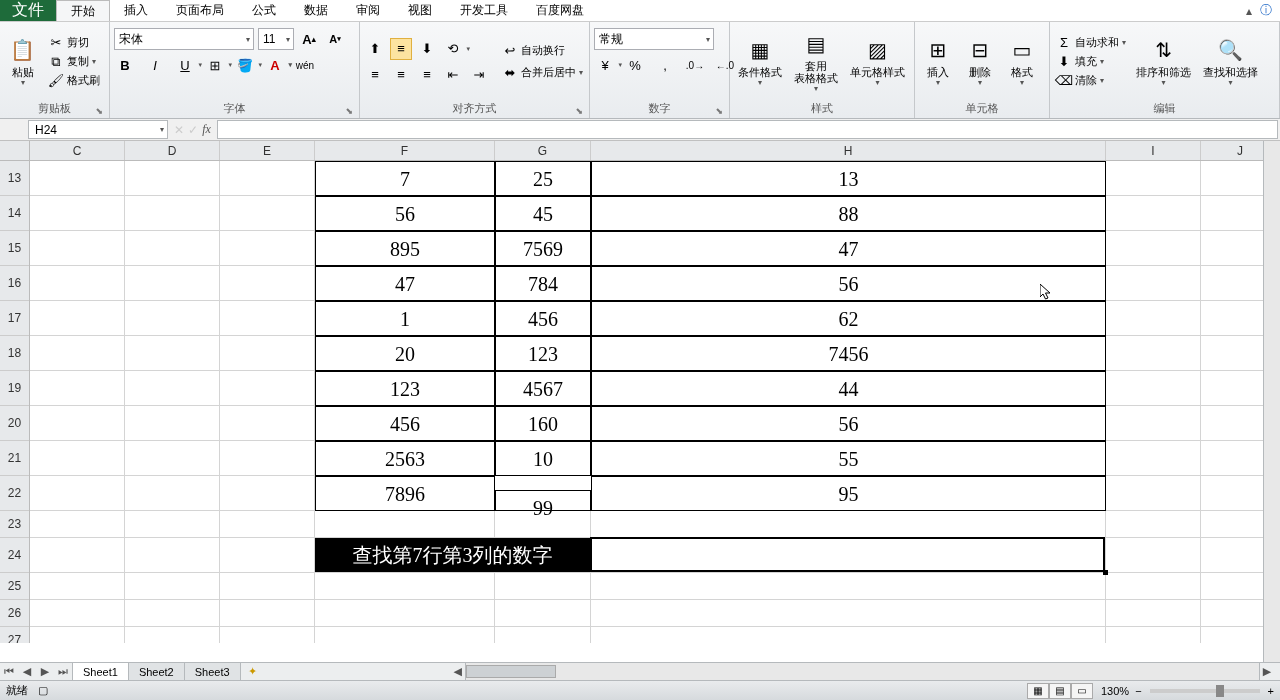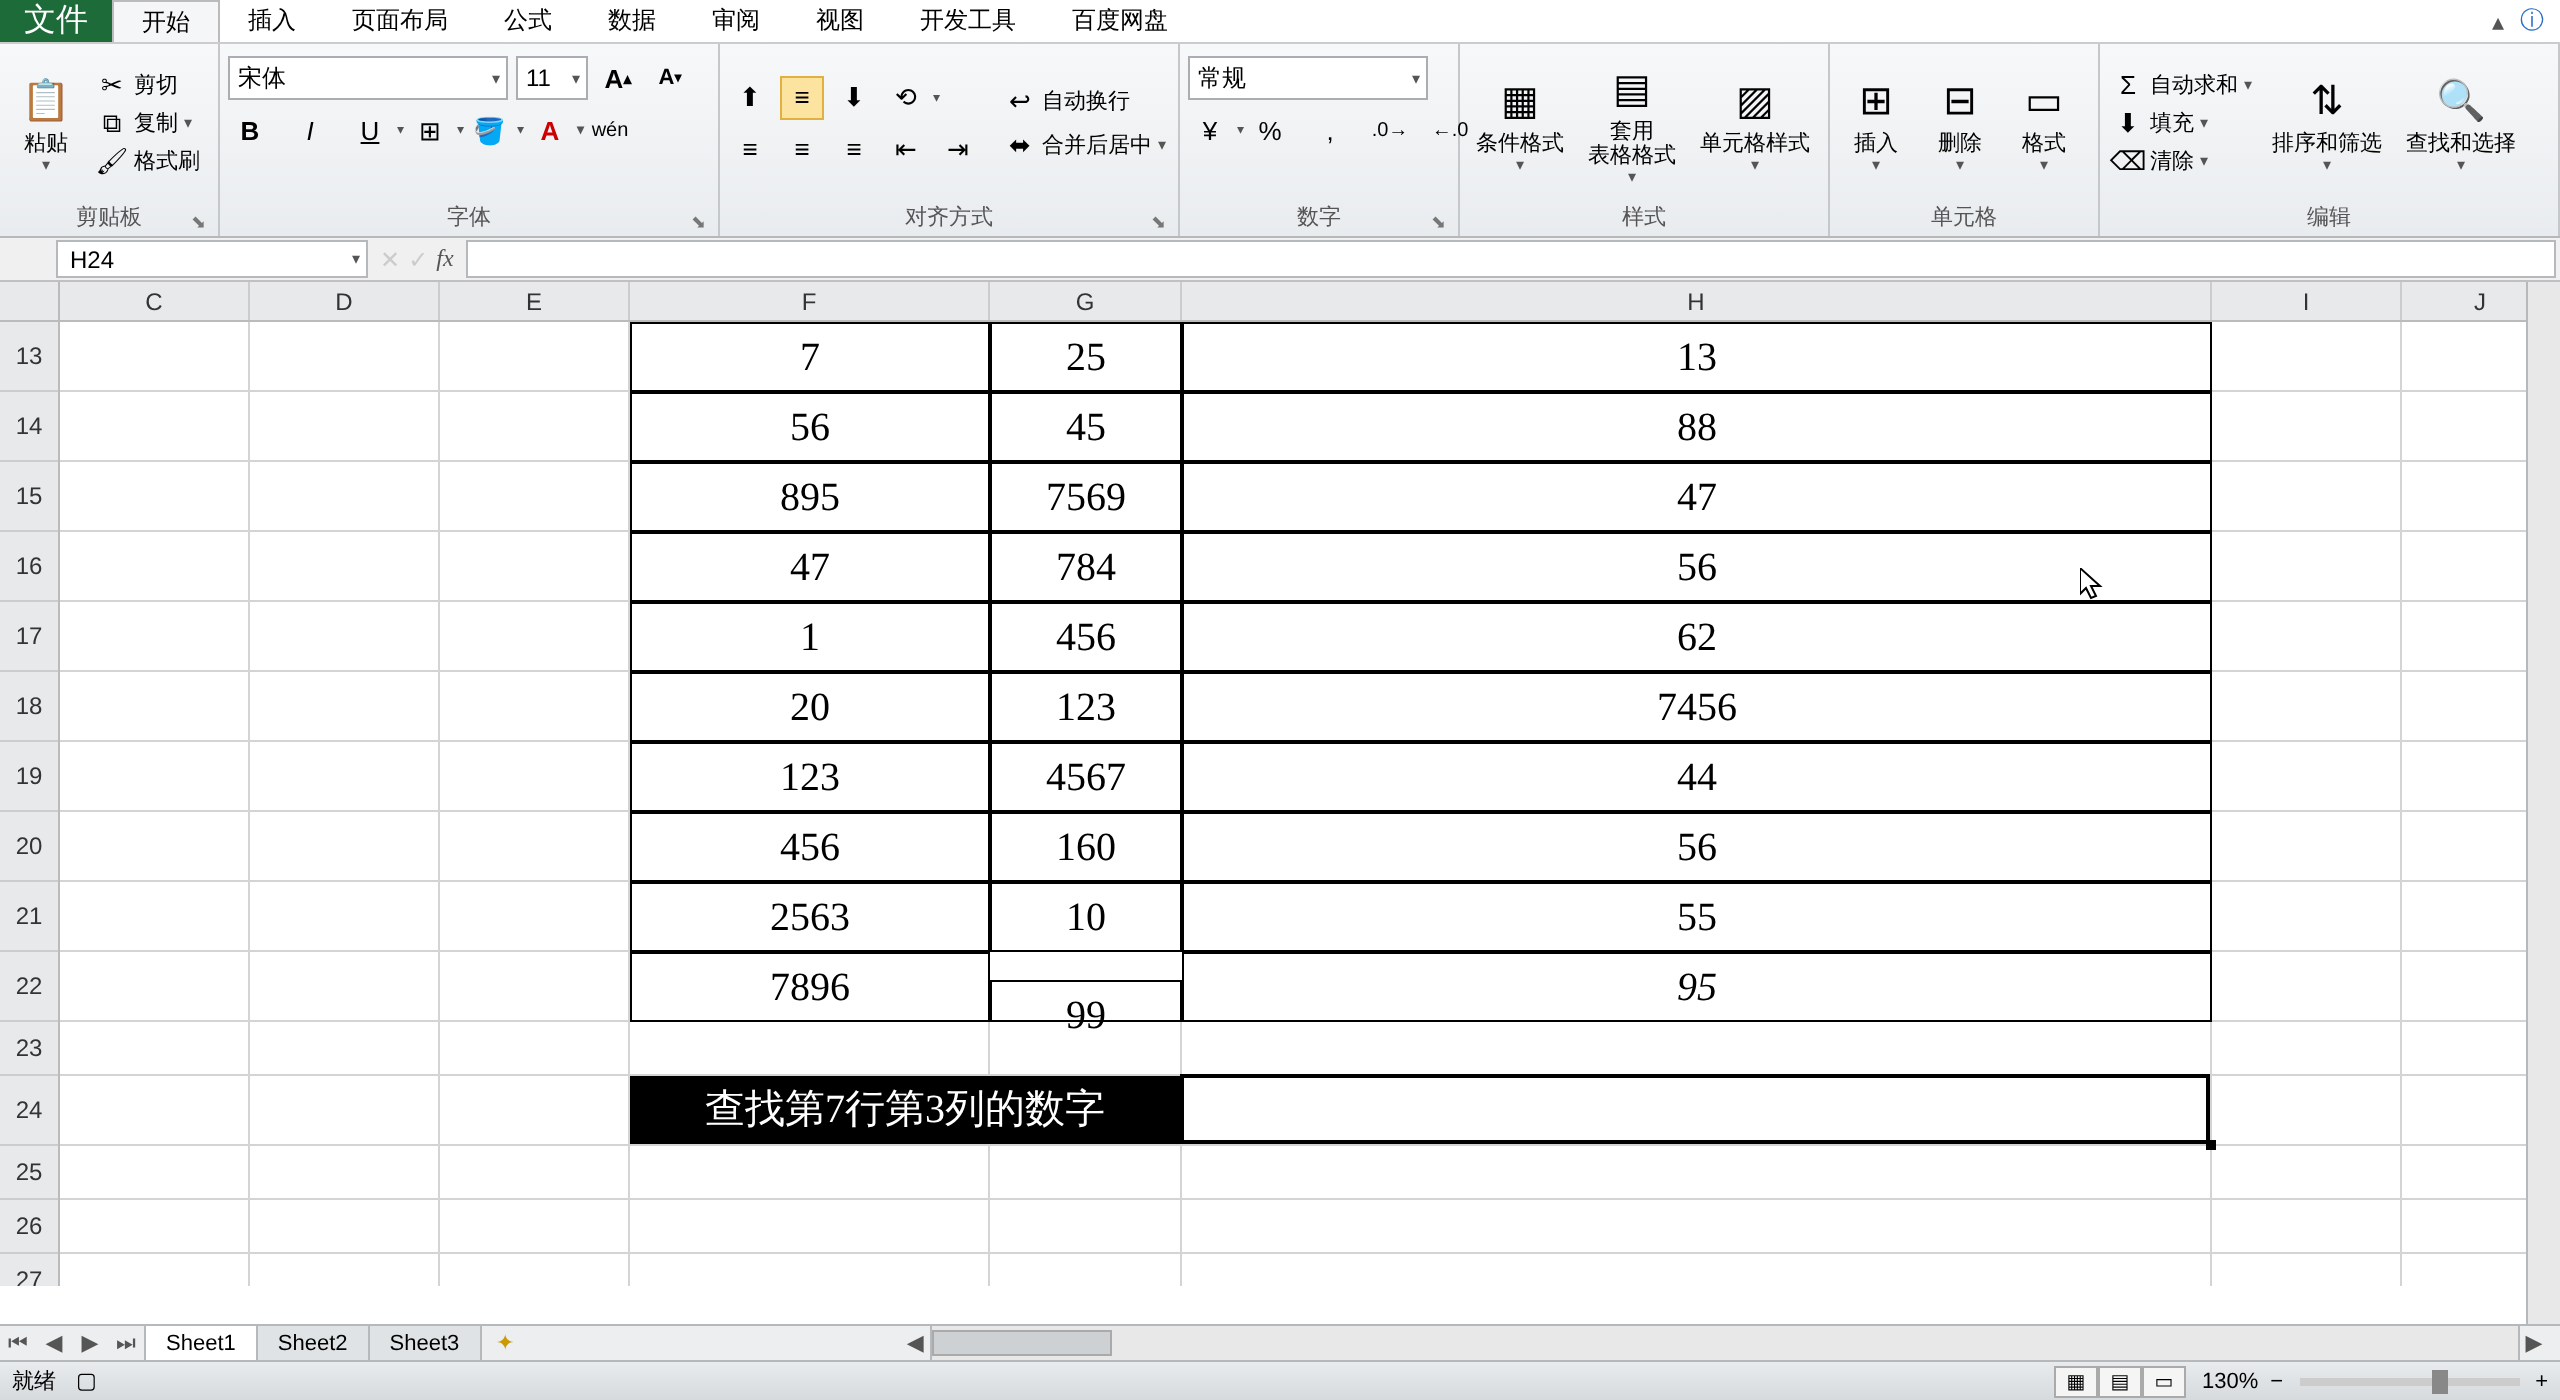--- a/index.html
+++ b/index.html
@@ -36,21 +36,21 @@
 
 .iconbtn { width: 22px; height: 22px; display: inline-flex; align-items: center; justify-content: center; cursor: pointer; font-size: 13px; position: relative; }
 .iconbtn .dd { font-size: 7px; color: #555; position: absolute; right: -6px; }
 .iconrow { display: flex; gap: 4px; align-items: center; }
 
 .numfmt-select { height: 22px; border: 1px solid #abadb3; background: #fff; font-size: 12px; padding: 0 18px 0 4px; width: 120px; position: relative; display: flex; align-items: center; }
 .numfmt-select .dd { position: absolute; right: 3px; font-size: 8px; color: #555; }
 
 
 .namebar { height: 22px; display: flex; align-items: stretch; border-bottom: 1px solid #c0c0c0; background: #f0f0f0; }
-.namebox { width: 156px; background: #fff; border: 1px solid #b5b9bc; margin: 1px 2px 1px 28px; display: flex; align-items: center; padding: 0 6px; position: relative; }
+.namebox { width: 140px; background: #fff; border: 1px solid #b5b9bc; margin: 1px 2px 1px 28px; display: flex; align-items: center; padding: 0 6px; position: relative; }
 .namebox .dd { position: absolute; right: 3px; font-size: 8px; color: #555; }
 .fx-btns { display: flex; align-items: center; gap: 4px; padding: 0 4px; color: #888; }
 .fx-btns .fx { font-style: italic; color: #555; font-family: Liberation Serif, serif; }
 .formula { flex: 1; background: #fff; border: 1px solid #b5b9bc; margin: 1px 2px; }
 
 
 .grid-wrap { position: relative; height: 502px; overflow: hidden; background: #fff; }
 .corner { position: absolute; left: 0; top: 0; width: 30px; height: 20px; background: #e7e9eb; border-right: 1px solid #bbb; border-bottom: 1px solid #bbb; }
 .colheads { position: absolute; left: 30px; top: 0; height: 20px; display: flex; background: #e7e9eb; border-bottom: 1px solid #bbb; }
 .colhead { border-right: 1px solid #ccc; text-align: center; font-size: 12px; line-height: 20px; color: #333; }
@@ -427,21 +427,21 @@
         <div class="cell tblcell" style="width: 515px;">55</div>
         <div class="cell" style="width: 95px;"></div>
         <div class="cell" style="width: 79px;"></div>
       </div>
       <div class="cellrow">
         <div class="cell" style="width: 95px;"></div>
         <div class="cell" style="width: 95px;"></div>
         <div class="cell" style="width: 95px;"></div>
         <div class="cell tblcell" style="width: 180px;">7896</div>
         <div class="cell tblcell" style="width: 96px; margin-top: 14px;">99</div>
-        <div class="cell tblcell" style="width: 515px; font-style: italic;">95</div>
+        <div class="cell tblcell" style="width: 515px;">95</div>
         <div class="cell" style="width: 95px;"></div>
         <div class="cell" style="width: 79px;"></div>
       </div>
       <div class="cellrow short">
         <div class="cell" style="width: 95px;"></div>
         <div class="cell" style="width: 95px;"></div>
         <div class="cell" style="width: 95px;"></div>
         <div class="cell" style="width: 180px;"></div>
         <div class="cell" style="width: 96px;"></div>
         <div class="cell" style="width: 515px;"></div>

